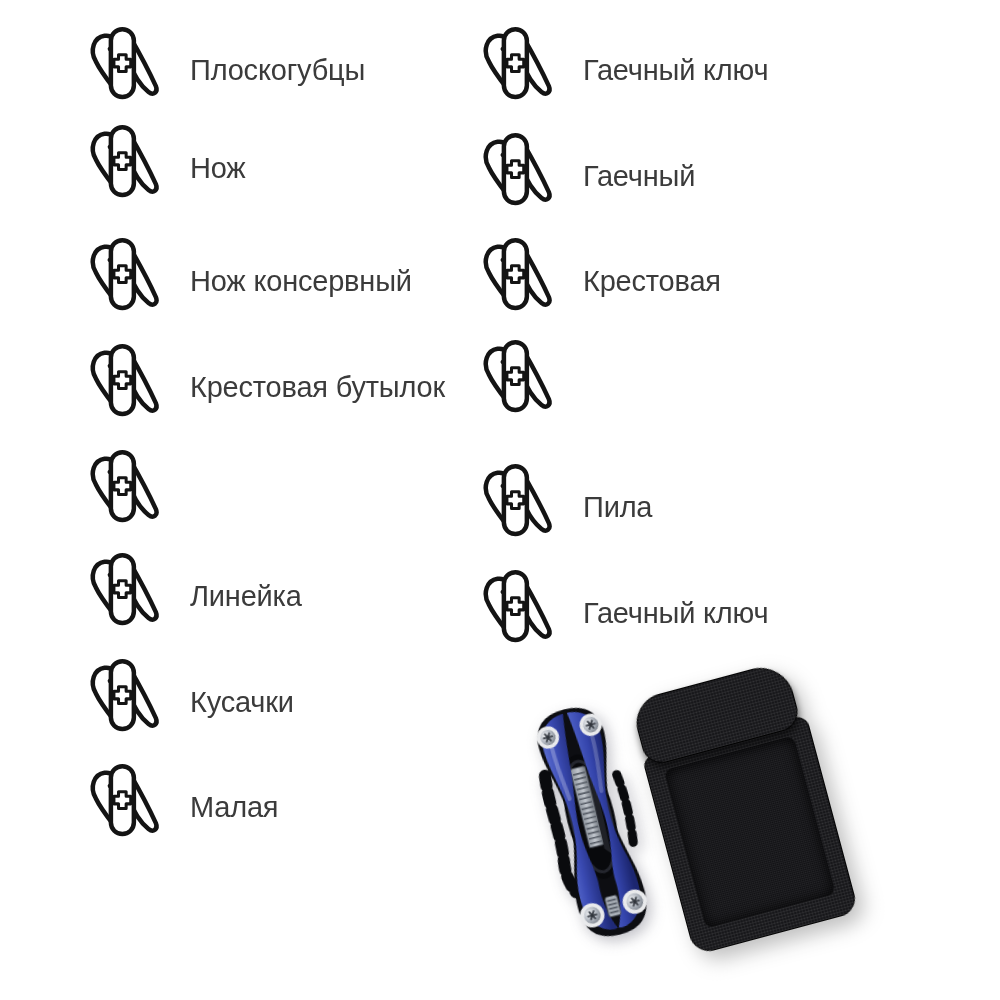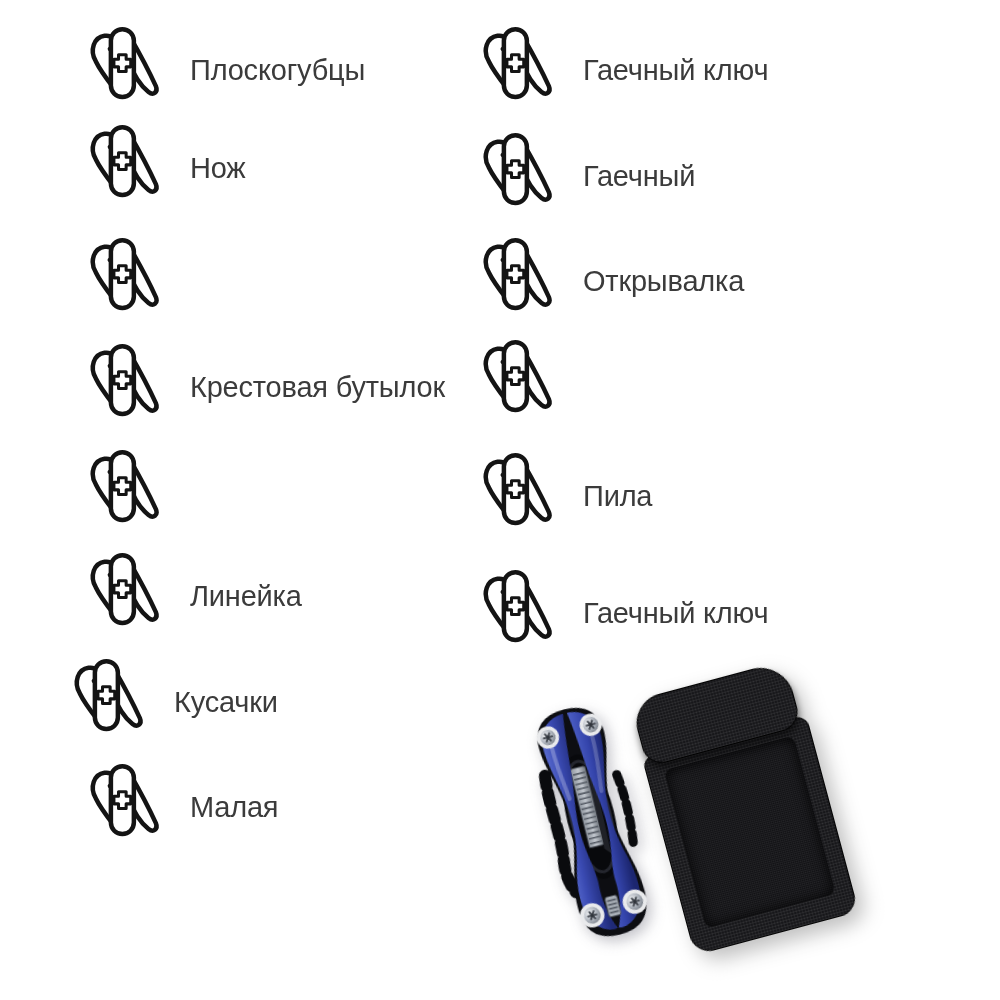--- a/index.html
+++ b/index.html
@@ -60,39 +60,40 @@
     <div class="feature" style="left:84px;top:124px">
         <svg class="fi">
           <use href="#icon-knife"></use>
         </svg>
         <div class="flabel">Нож</div>
       </div>
     <div class="feature" style="left:84px;top:237px">
         <svg class="fi">
           <use href="#icon-knife"></use>
         </svg>
+        <div class="flabel">Нож консервный</div>
       </div>
     <div class="feature" style="left:84px;top:343px">
         <svg class="fi">
           <use href="#icon-knife"></use>
         </svg>
         <div class="flabel">Крестовая бутылок</div>
       </div>
     <div class="feature" style="left:84px;top:449px">
         <svg class="fi">
           <use href="#icon-knife"></use>
         </svg>
       </div>
     <div class="feature" style="left:84px;top:552px">
         <svg class="fi">
           <use href="#icon-knife"></use>
         </svg>
         <div class="flabel">Линейка</div>
       </div>
-    <div class="feature" style="left:68px;top:658px">
+    <div class="feature" style="left:84px;top:658px">
         <svg class="fi">
           <use href="#icon-knife"></use>
         </svg>
         <div class="flabel">Кусачки</div>
       </div>
     <div class="feature" style="left:84px;top:763px">
         <svg class="fi">
           <use href="#icon-knife"></use>
         </svg>
         <div class="flabel">Малая</div>
@@ -109,28 +110,28 @@
     <div class="feature" style="left:477px;top:132px">
         <svg class="fi">
           <use href="#icon-knife"></use>
         </svg>
         <div class="flabel">Гаечный</div>
       </div>
     <div class="feature" style="left:477px;top:237px">
         <svg class="fi">
           <use href="#icon-knife"></use>
         </svg>
-        <div class="flabel">Открывалка</div>
+        <div class="flabel">Крестовая</div>
       </div>
     <div class="feature" style="left:477px;top:339px">
         <svg class="fi">
           <use href="#icon-knife"></use>
         </svg>
       </div>
-    <div class="feature" style="left:477px;top:452px">
+    <div class="feature" style="left:477px;top:463px">
         <svg class="fi">
           <use href="#icon-knife"></use>
         </svg>
         <div class="flabel">Пила</div>
       </div>
     <div class="feature" style="left:477px;top:569px">
         <svg class="fi">
           <use href="#icon-knife"></use>
         </svg>
         <div class="flabel">Гаечный ключ</div>

